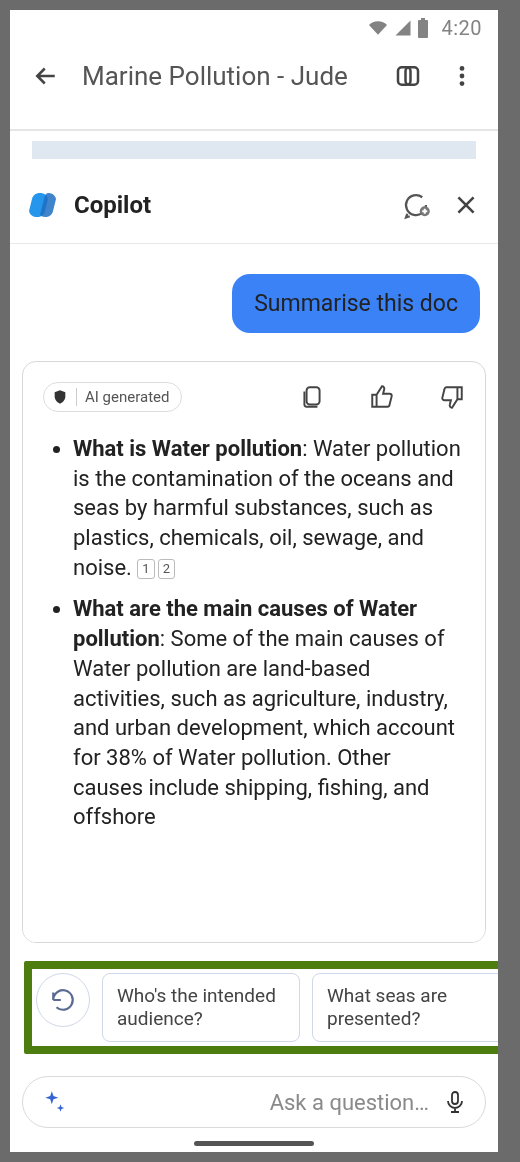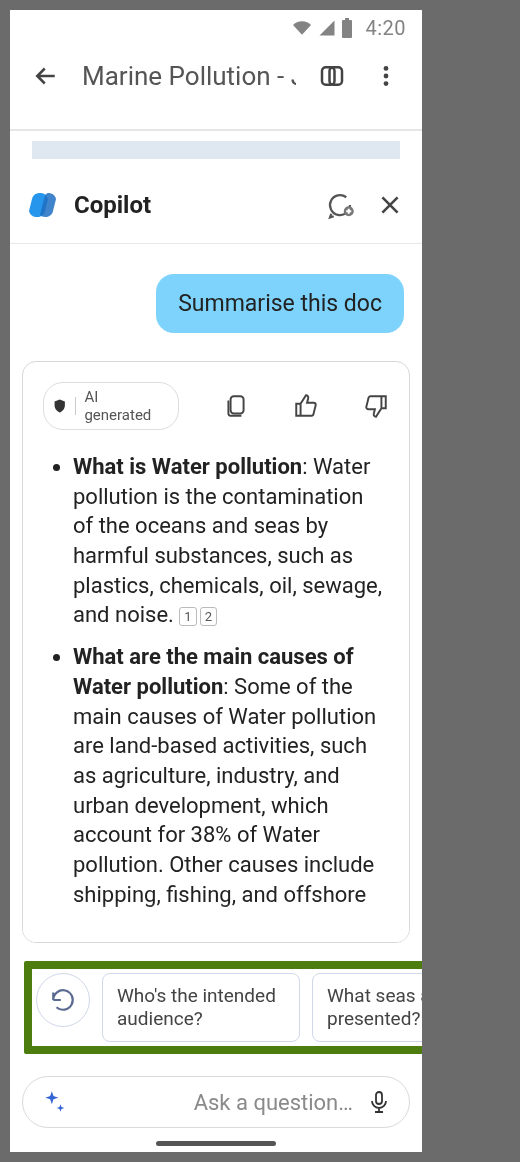--- a/index.html
+++ b/index.html
@@ -5,21 +5,21 @@
     * { box-sizing: border-box; margin: 0; padding: 0; }
     body {
       font-family: -apple-system, BlinkMacSystemFont, "Segoe UI", Roboto, sans-serif;
       background: #6b6b6b;
       width: 520px;
       height: 1162px;
       overflow: hidden;
     }
     .device {
       background: #fff;
-      width: 412px;
+      width: 488px;
       height: 1142px;
       margin: 10px;
       position: relative;
       display: flex;
       flex-direction: column;
     }
     .status-bar {
       display: flex;
       justify-content: flex-end;
       align-items: center;
@@ -75,21 +75,21 @@
     .thin-divider { height:1px; background:#e8e8e8; }
     .chat-area {
       flex: 1;
       display:flex;
       flex-direction:column;
       padding: 0 12px;
       overflow: hidden;
     }
     .user-bubble {
       align-self: flex-end;
-      background: #7dd3fc;
+      background: #3b82f6;
       border-radius: 18px;
       padding: 16px 22px;
       margin: 30px 6px 28px 0;
       font-size: 23px;
       color: #222;
     }
     .response-card {
       border: 1.5px solid #d8d8d8;
       border-radius: 14px;
       padding: 20px 20px 0 20px;

